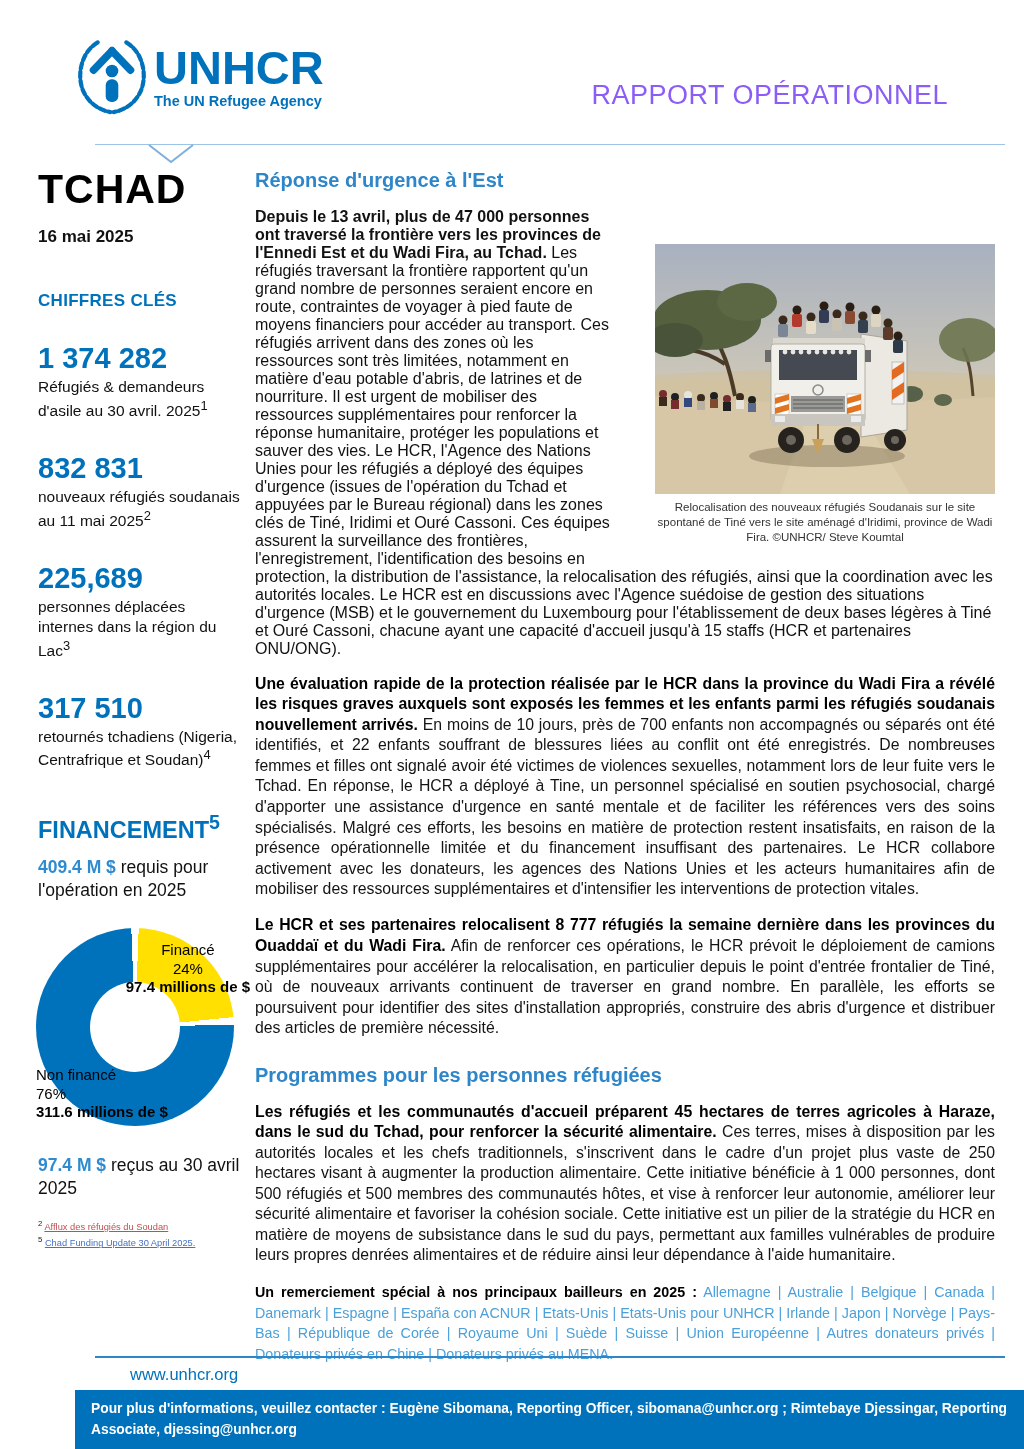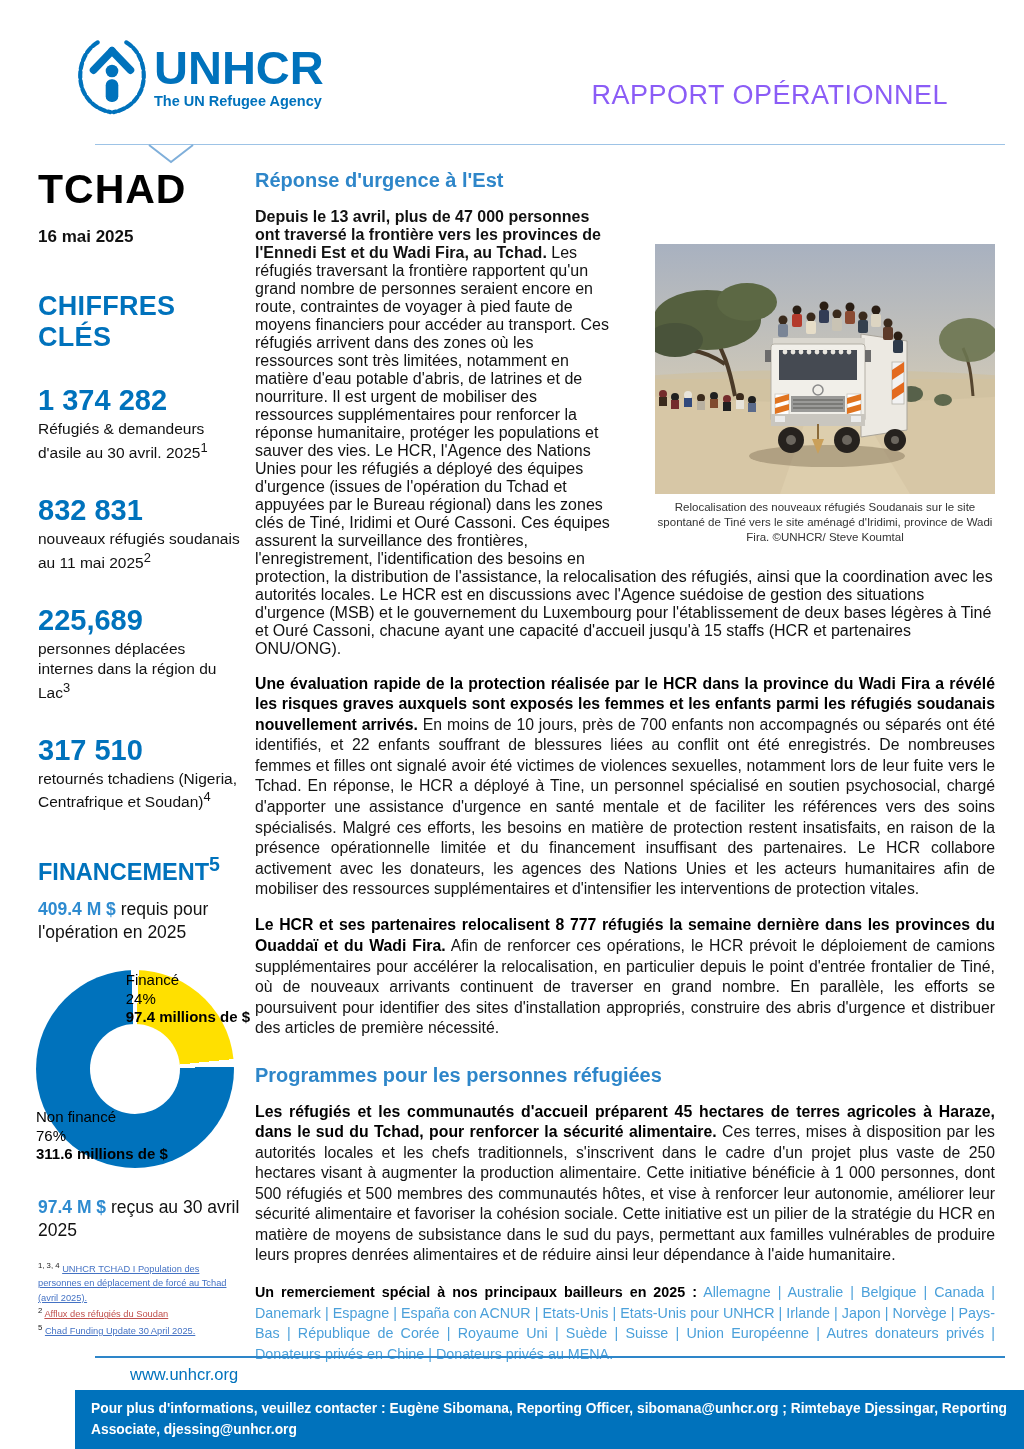--- a/index.html
+++ b/index.html
@@ -13,35 +13,35 @@
   .logo-tagline{font-size:14.5px;font-weight:bold;color:#0072BC;margin-top:2px;}
   .report-type{position:absolute;right:76px;top:80px;font-size:27px;color:#8b5cf6;
                font-weight:500;letter-spacing:.5px;}
   .header-rule{position:absolute;left:95px;right:19px;top:144px;height:1px;background:#9DC3E6;}
   .header-chevron{position:absolute;left:148px;top:144px;width:46px;height:22px;}
 
   
   .sidebar{position:absolute;left:38px;top:168px;width:206px;}
   .country{font-size:41px;font-weight:bold;color:#000;margin:0;letter-spacing:1px;line-height:1.05;}
   .report-date{font-size:17px;font-weight:bold;margin-top:16px;}
-  .kf-title{color:#0072BC;font-size:27px;font-weight:bold;margin-top:44px;letter-spacing:.3px;}
+  .kf-title{color:#0072BC;font-size:17px;font-weight:bold;margin-top:44px;letter-spacing:.3px;}
   .kf{margin-top:32px;}
   .kf-value{color:#0072BC;font-size:29px;font-weight:bold;line-height:1.05;}
   .kf-label{font-size:15.5px;line-height:1.3;margin-top:4px;color:#111;}
   .funding-title{color:#0072BC;font-size:23.5px;font-weight:bold;margin-top:40px;}
   .funding-req,.funding-recv{font-size:17.5px;line-height:1.32;margin-top:12px;color:#111;}
   .amt{color:#2E8BD0;font-weight:bold;}
   .funding-recv{margin-top:28px;}
 
   .donut-wrap{position:relative;width:198px;height:198px;margin-top:26px;margin-left:-2px;}
   .donut{width:198px;height:198px;border-radius:50%;position:relative;
          background:conic-gradient(#FFE000 0 24%,#0072BC 24% 100%);}
   .donut::after{content:'';position:absolute;inset:54px;border-radius:50%;background:#fff;}
   .donut-label{position:absolute;font-size:15px;line-height:1.26;color:#000;}
-  .lab-financed{top:1px;right:-16px;text-align:left;}
+  .lab-financed{top:13px;right:-16px;text-align:center;}
   .lab-unfunded{top:138px;left:0;text-align:left;}
   .donut-amt{font-weight:bold;}
 
   .footnotes{margin-top:18px;font-size:9.3px;line-height:1.55;}
   .fn sup{color:#222;}
   .fn-link{text-decoration:underline;cursor:pointer;}
   .fn-blue{color:#4472C4;}
   .fn-red{color:#C0504D;}
 
   
@@ -137,21 +137,20 @@
         <div class="donut-amt">311.6 millions de $</div>
       </div>
     </div>
 
     <div class="funding-recv">
       <span class="amt">97.4 M $</span>
       <span>reçus au 30 avril 2025</span>
     </div>
 
     <div class="footnotes">
-      <div class="fn"><sup>1, 3, 4</sup> <a class="fn-link fn-blue">UNHCR TCHAD I Population des personnes en déplacement de forcé au Tchad (avril 2025).</a></div>
       <div class="fn"><sup>2</sup> <a class="fn-link fn-red">Afflux des réfugiés du Soudan</a></div>
       <div class="fn"><sup>5</sup> <a class="fn-link fn-blue">Chad Funding Update 30 April 2025.</a></div>
     </div>
   </div>
 
   <div class="main">
     <h2 class="section-title">Réponse d'urgence à l'Est</h2>
 
     <p class="para">
       </p><figure class="photo-fig">

